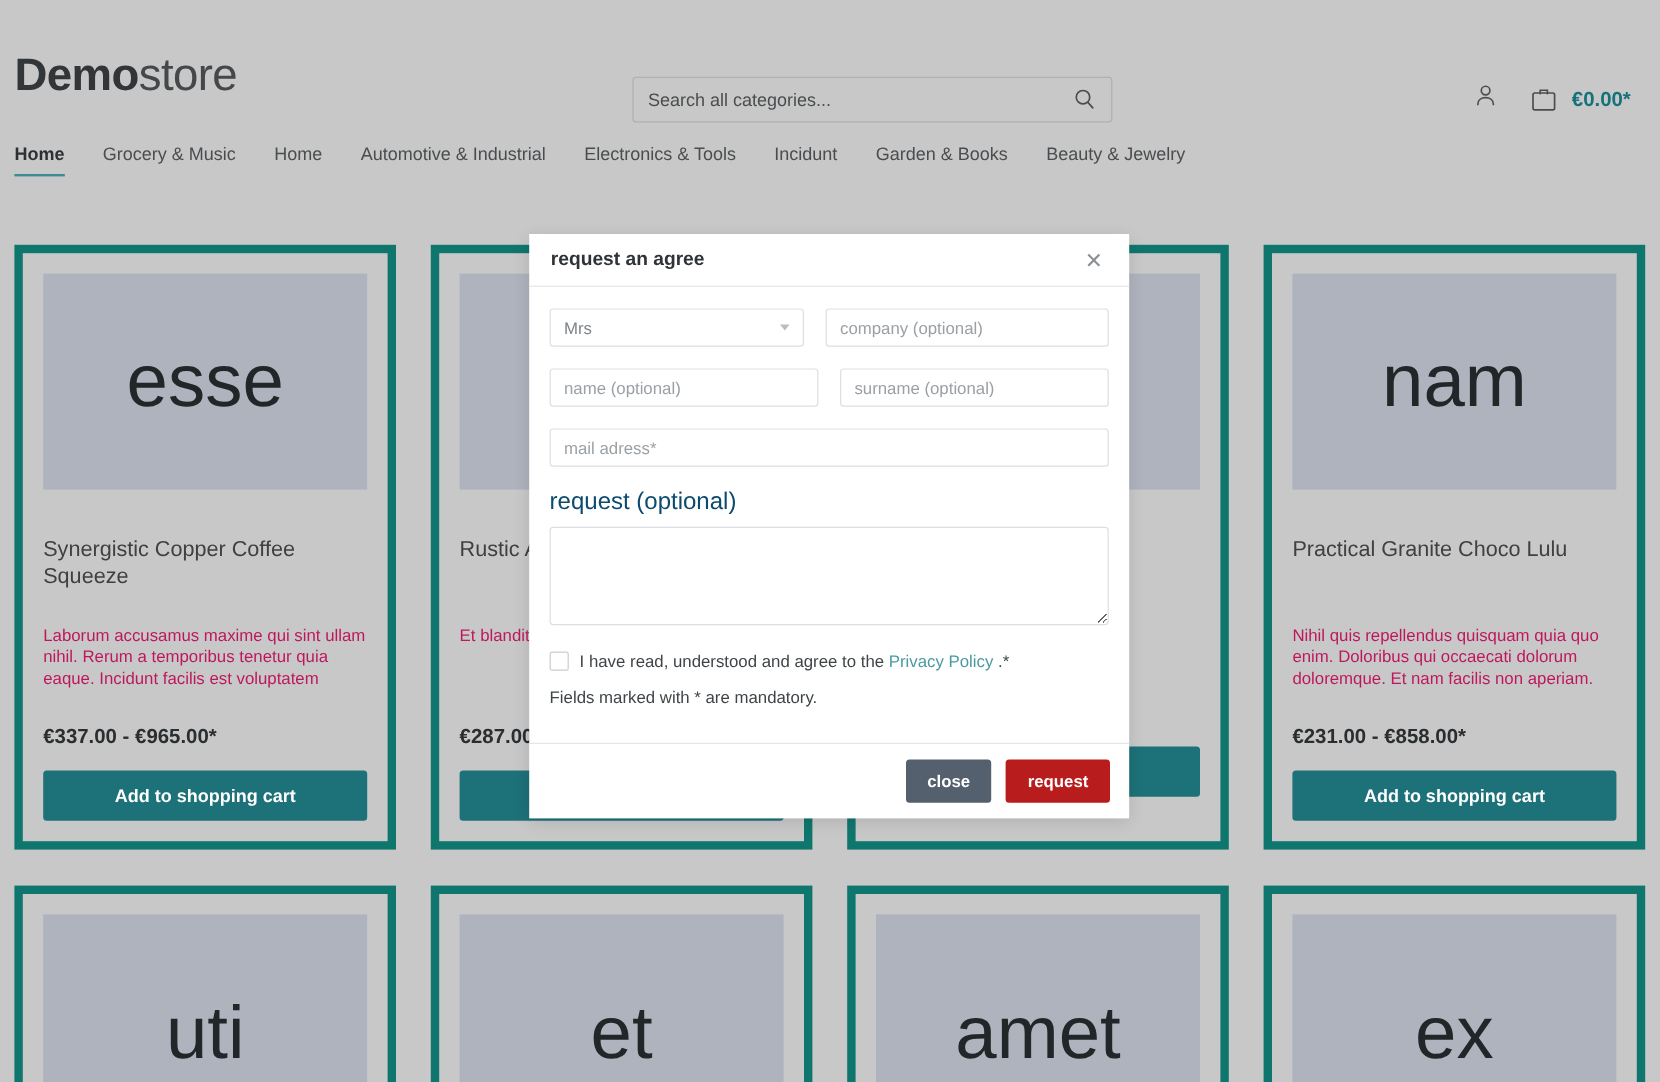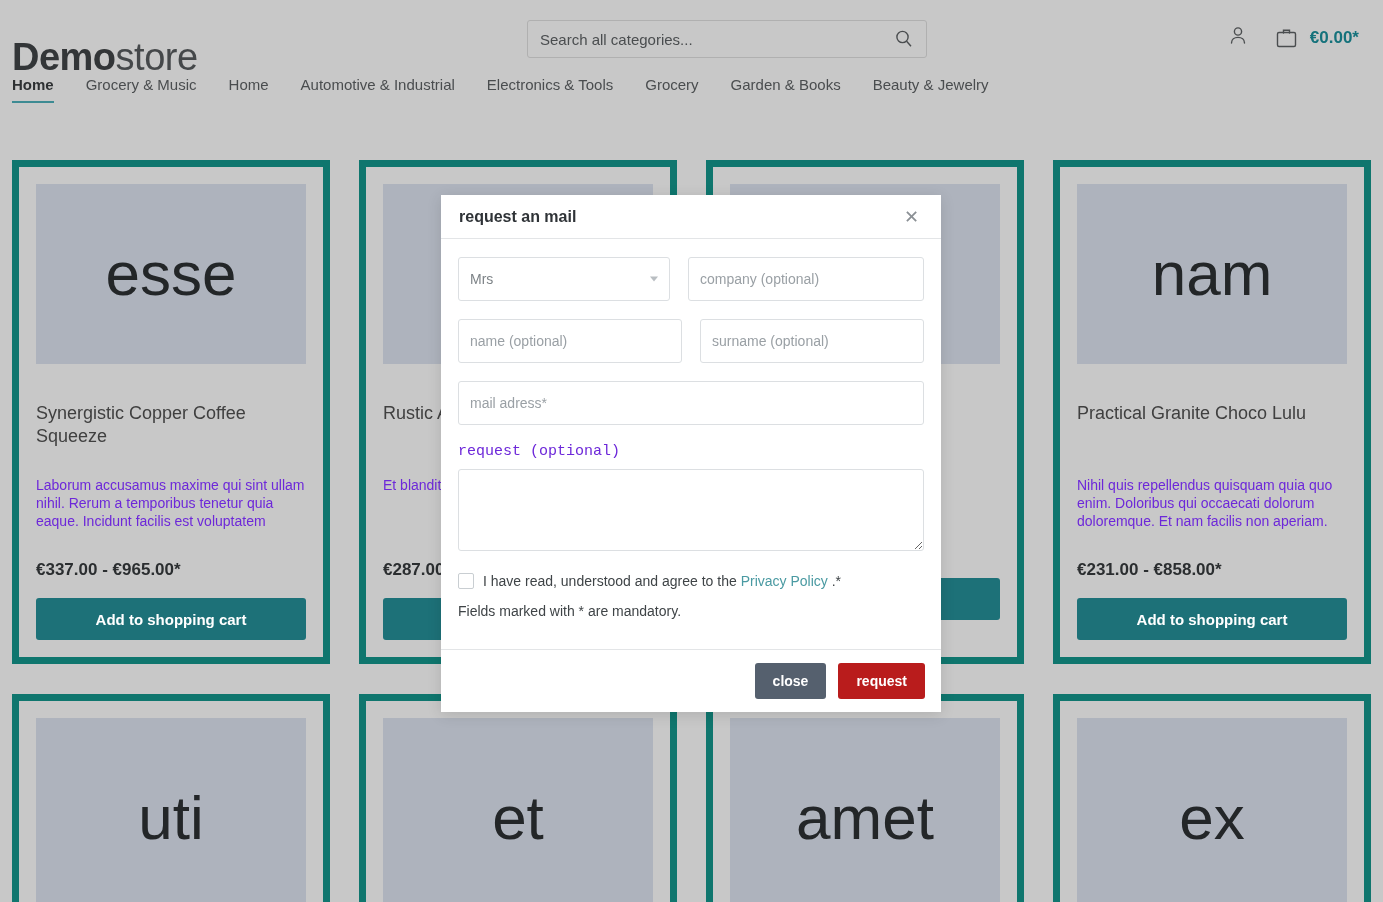--- a/index.html
+++ b/index.html
@@ -10,23 +10,24 @@
     background: #c8c8c8;
   }
   body { position: relative; }
 
   
   .page { position: absolute; inset: 0; background: #c8c8c8; }
 
   
   .header {
     height: 76px;
-    display: flex; align-items: flex-end;
+    display: flex; align-items: flex-start;
     padding: 0 12px 0 12px;
     position: relative;
+    margin-top: 44px;
   }
   .logo {
     font-size: 38px; line-height: 1;
     color: #333638;
     letter-spacing: -0.5px;
     white-space: nowrap;
   }
   .logo b { font-weight: 700; }
   .logo span { font-weight: 400; color: #45484a; }
 
@@ -94,21 +95,21 @@
   .card-img.tall { height: 200px; margin-bottom: 0; }
   .card-img-text {
     font-size: 62px; color: #232628; font-weight: 400;
     line-height: 1; white-space: nowrap;
   }
   .card-title {
     font-size: 18px; color: #404040; line-height: 1.25;
     margin-bottom: 28px; min-height: 46px;
   }
   .card-desc {
-    font-size: 14px; color: #6d28d9; line-height: 1.3;
+    font-size: 14px; color: #be185d; line-height: 1.3;
     margin-bottom: 28px; min-height: 56px;
   }
   .card-price {
     font-size: 17px; font-weight: 700; color: #2b2e30;
     margin-bottom: 18px;
   }
   .card-btn {
     background: #1d7178; color: #ffffff;
     border: 0; border-radius: 3px;
     height: 42px; font-size: 15px; font-weight: 700;
@@ -136,21 +137,21 @@
   .modal-close {
     background: none; border: 0; cursor: pointer;
     font-size: 18px; color: #8b9095; line-height: 1;
     padding: 2px 4px; font-family: inherit;
   }
   .modal-body { padding: 18px 17px 14px 17px; }
   .frow { display: flex; gap: 18px; margin-bottom: 18px; }
   .frow > * { flex: 1; min-width: 0; }
 
   .fld {
-    width: 100%; height: 44px;
+    width: 100%; height: 32px;
     border: 1px solid #dcdfe2; border-radius: 3px;
     padding: 0 11px;
     font-size: 14px; font-family: inherit; color: #5c6265;
     background: #fff; outline: 0;
   }
   .fld::placeholder { color: #9aa0a5; opacity: 1; }
   select.fld {
     appearance: none; -webkit-appearance: none;
     color: #7d8387; cursor: pointer;
   }
@@ -158,21 +159,21 @@
   .sel-caret {
     position: absolute; right: 12px; top: 50%;
     transform: translateY(-50%);
     width: 0; height: 0;
     border-left: 4px solid transparent;
     border-right: 4px solid transparent;
     border-top: 5px solid #b9bec2;
     pointer-events: none;
   }
   .flabel {
-    font-size: 15px; color: #6d28d9; margin-bottom: 9px; font-family: Liberation Mono, monospace;
+    font-size: 20px; color: #0c4a6e; margin-bottom: 9px;
   }
   .ftext {
     width: 100%; height: 82px;
     border: 1px solid #dcdfe2; border-radius: 3px;
     font-family: inherit; font-size: 14px; color: #5c6265;
     padding: 8px 11px; outline: 0; resize: vertical;
     display: block;
   }
   .checkrow {
     display: flex; align-items: flex-start; gap: 9px;
@@ -238,21 +239,21 @@
       </span>
     </div>
   </div>
 
   <div class="nav">
     <a class="nav-item active">Home</a>
     <a class="nav-item">Grocery &amp; Music</a>
     <a class="nav-item">Home</a>
     <a class="nav-item">Automotive &amp; Industrial</a>
     <a class="nav-item">Electronics &amp; Tools</a>
-    <a class="nav-item">Grocery</a>
+    <a class="nav-item">Incidunt</a>
     <a class="nav-item">Garden &amp; Books</a>
     <a class="nav-item">Beauty &amp; Jewelry</a>
   </div>
 
   <div class="content">
 
     <div class="row row1">
 
       <div class="card">
         <div class="card-img">
@@ -316,21 +317,21 @@
           <span class="card-img-text">ex</span>
         </div>
       </div>
     </div>
 
   </div>
 </div>
 
 <div class="modal">
   <div class="modal-head">
-    <div class="modal-title">request an mail</div>
+    <div class="modal-title">request an agree</div>
     <button class="modal-close">✕</button>
   </div>
 
   <div class="modal-body">
     <div class="frow">
       <div class="sel-wrap">
         <select class="fld">
           <option>Mrs</option>
         </select>
         <span class="sel-caret"></span>

